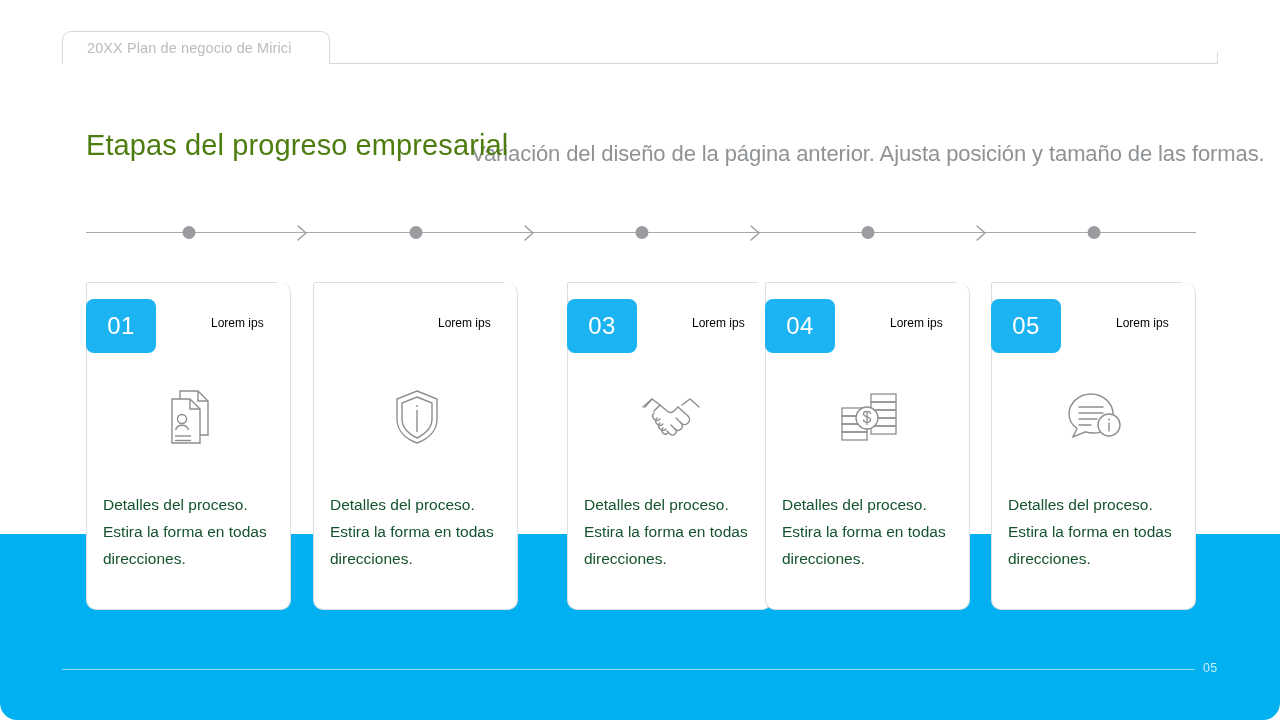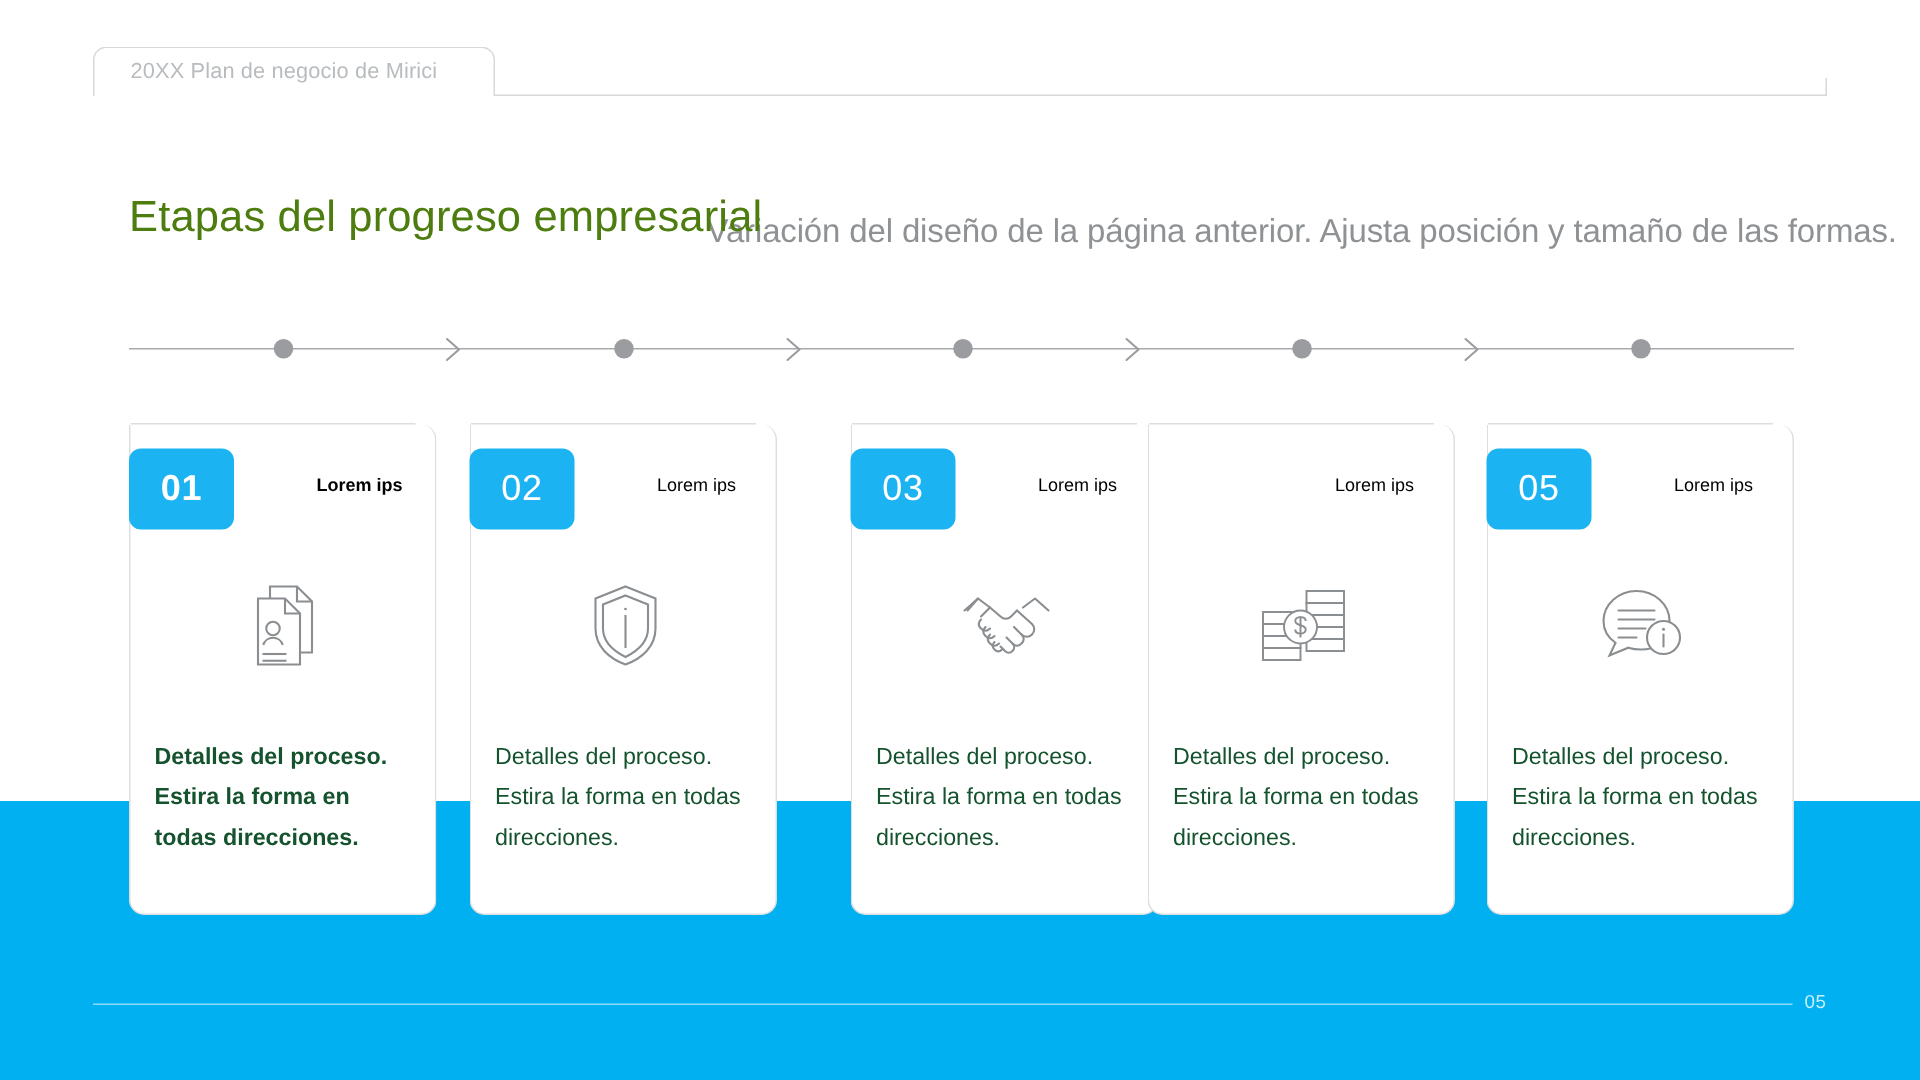--- a/index.html
+++ b/index.html
@@ -13,20 +13,21 @@
     font-family: "Liberation Sans", sans-serif;
     overflow: hidden;
   }
 
   .slide {
     position: relative;
     width: 1280px;
     height: 720px;
     background: #ffffff;
     overflow: hidden;
+    border-radius: 17px;
   }
 
   
   .header-tab {
     position: absolute;
     left: 62px;
     top: 31px;
     width: 268px;
     height: 33px;
     border: 1px solid #d6d8da;
@@ -269,41 +270,40 @@
         </div>
         <div class="timeline-dot" style="left: 1007.5px;"></div>
       </div>
   </div>
 
   <div class="blue-band"></div>
   <div class="footer-line"></div>
   <div class="page-number">05</div>
 
   <div class="cards" id="cards">
-      <div class="card" style="left: 86px; font-weight: bold;">
+      <div class="card" style="left: 86px;">
         <div class="card-top-rule"></div>
         <div class="card-badge">01</div>
         <div class="card-heading">Lorem ips</div>
         <div class="card-icon">
 <svg width="52" height="58" viewBox="0 0 52 58" fill="none" stroke="#8b8e91" stroke-width="1.4">
   <path d="M16 3 h18 l10 10 v34 h-28 z"></path>
   <path d="M34 3 v10 h10"></path>
   <path d="M8 11 h18 l10 10 v34 h-28 z" fill="#ffffff"></path>
   <path d="M26 11 v10 h10"></path>
   <circle cx="18" cy="31" r="4.5"></circle>
   <path d="M11.5 42 a6.8 6.8 0 0 1 13 0"></path>
   <path d="M11 48 h16"></path>
   <path d="M11 52.5 h16"></path>
 </svg>
 </div>
         <div class="card-body">Detalles del proceso. Estira la forma en todas direcciones.</div>
       </div>
       <div class="card" style="left: 313px;">
         <div class="card-top-rule"></div>
-        <div class="card-badge">02</div>
         <div class="card-heading">Lorem ips</div>
         <div class="card-icon">
 <svg width="50" height="58" viewBox="0 0 50 58" fill="none" stroke="#8b8e91" stroke-width="1.4">
   <path d="M25 3 L45 11 v20 C45 43 36 51 25 55 C14 51 5 43 5 31 V11 z"></path>
   <path d="M25 9 L40 15 v16 C40 40 33 46 25 50 C17 46 10 40 10 31 V15 z"></path>
   <path d="M25 22 v22"></path>
   <circle cx="25" cy="18" r="0.9" fill="#8b8e91" stroke="none"></circle>
 </svg>
 </div>
         <div class="card-body">Detalles del proceso. Estira la forma en todas direcciones.</div>
@@ -325,20 +325,21 @@
   <path d="M20 32 c-2 2-2 4 0 6 c2 2 4 2 6 0"></path>
   <path d="M23 37 c-1.6 1.6-1.6 3.4 0 5 c1.6 1.6 3.4 1.6 5 0"></path>
   <path d="M20 14 L14 20"></path>
   <path d="M12 8 L5 16"></path>
 </svg>
 </div>
         <div class="card-body">Detalles del proceso. Estira la forma en todas direcciones.</div>
       </div>
       <div class="card" style="left: 765px;">
         <div class="card-top-rule"></div>
+        <div class="card-badge">04</div>
         <div class="card-heading">Lorem ips</div>
         <div class="card-icon">
 <svg width="62" height="54" viewBox="0 0 62 54" fill="none" stroke="#8b8e91" stroke-width="1.3">
   <rect x="33" y="4" width="25" height="8"></rect>
   <rect x="33" y="12" width="25" height="8"></rect>
   <rect x="33" y="20" width="25" height="8"></rect>
   <rect x="33" y="28" width="25" height="8"></rect>
   <rect x="33" y="36" width="25" height="8"></rect>
   <rect x="4" y="18" width="25" height="8"></rect>
   <rect x="4" y="26" width="25" height="8"></rect>

